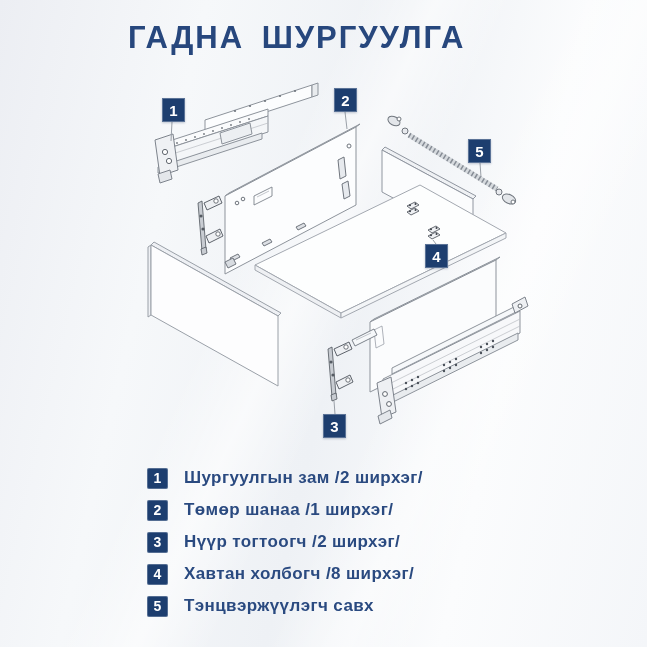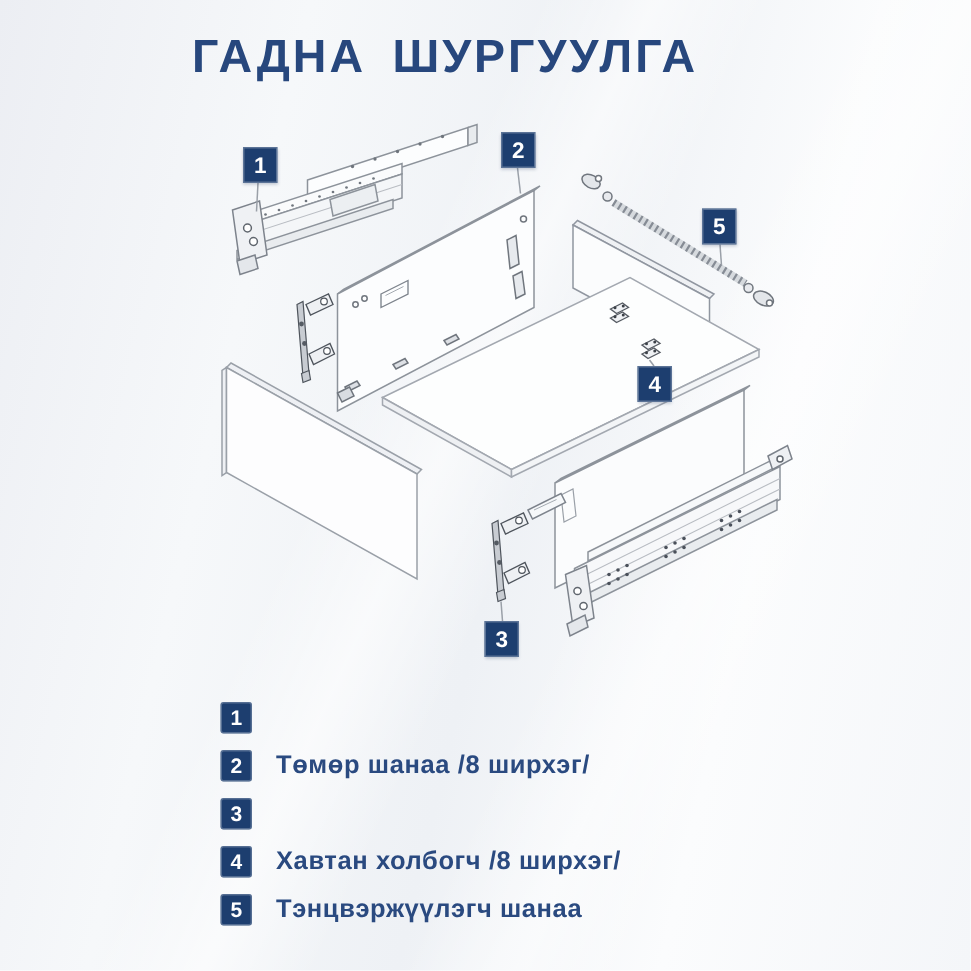--- a/index.html
+++ b/index.html
@@ -214,29 +214,31 @@
 
 <div class="callout c1">1</div>
 <div class="callout c2">2</div>
 <div class="callout c3">3</div>
 <div class="callout c4">4</div>
 <div class="callout c5">5</div>
 
 <div class="legend">
   <div class="legend-row">
     <div class="legend-badge">1</div>
+    <div class="legend-label">Шургуулгын зам /2 ширхэг/</div>
   </div>
   <div class="legend-row">
     <div class="legend-badge">2</div>
-    <div class="legend-label">Төмөр шанаа /8 ширхэг/</div>
+    <div class="legend-label">Төмөр шанаа /1 ширхэг/</div>
   </div>
   <div class="legend-row">
     <div class="legend-badge">3</div>
+    <div class="legend-label">Нүүр тогтоогч /2 ширхэг/</div>
   </div>
   <div class="legend-row">
     <div class="legend-badge">4</div>
     <div class="legend-label">Хавтан холбогч /8 ширхэг/</div>
   </div>
   <div class="legend-row">
     <div class="legend-badge">5</div>
-    <div class="legend-label">Тэнцвэржүүлэгч шанаа</div>
+    <div class="legend-label">Тэнцвэржүүлэгч савх</div>
   </div>
 </div>
 
 </body></html>

